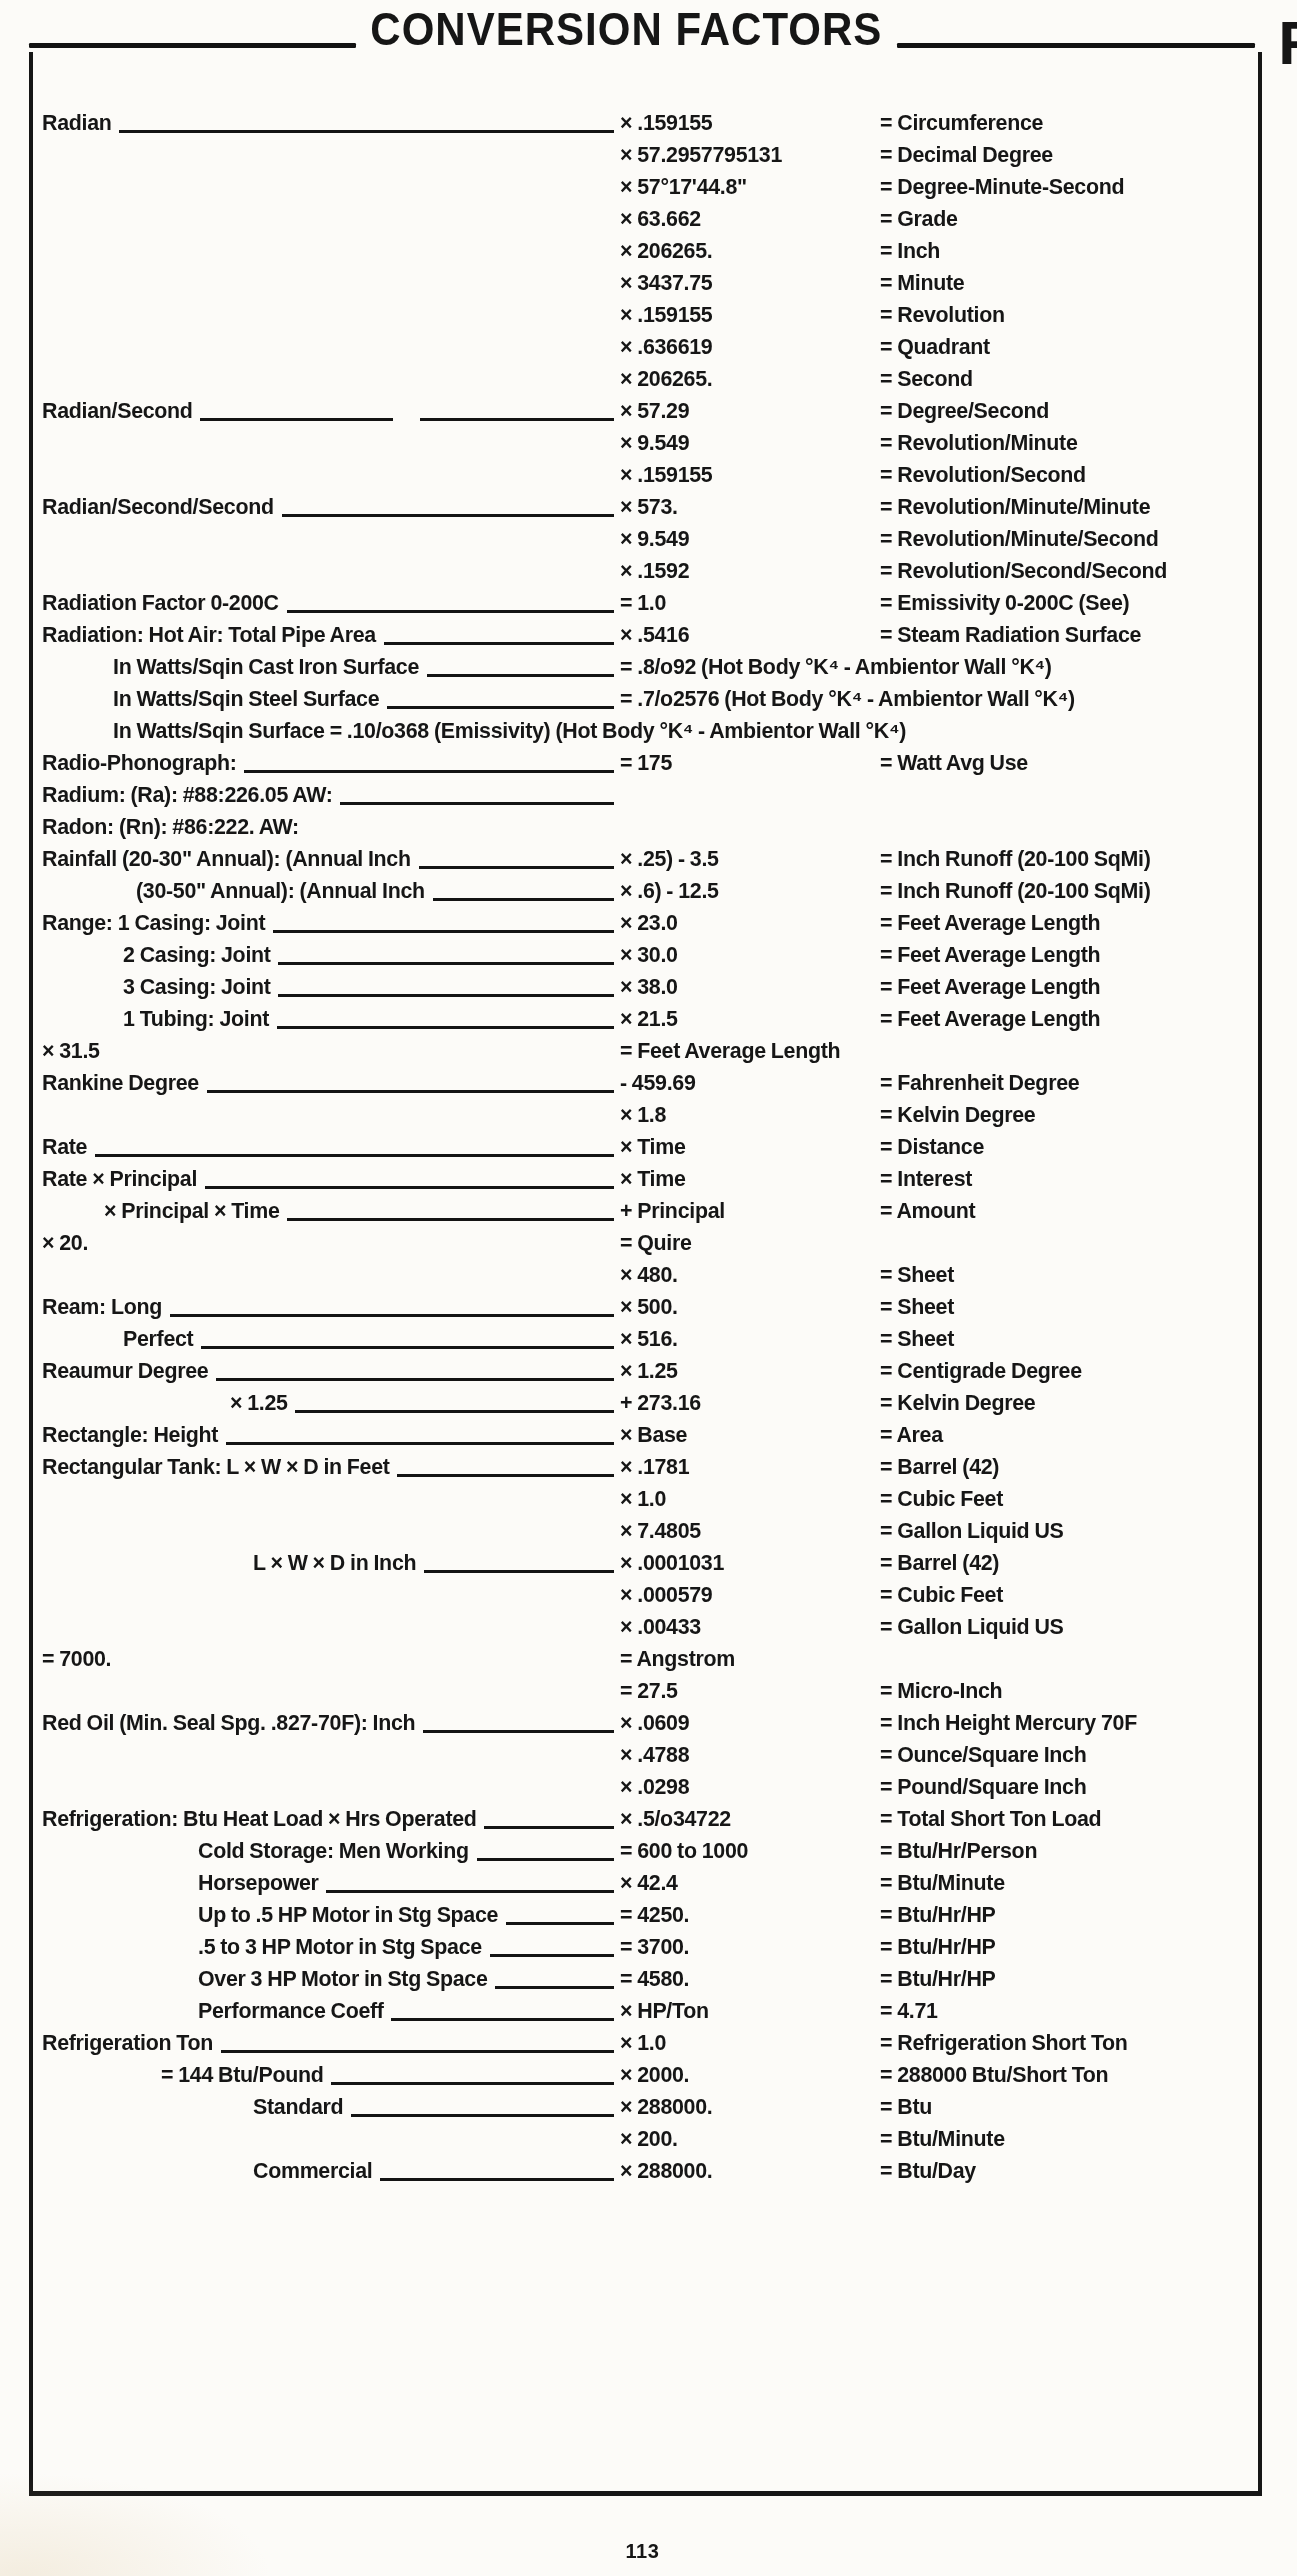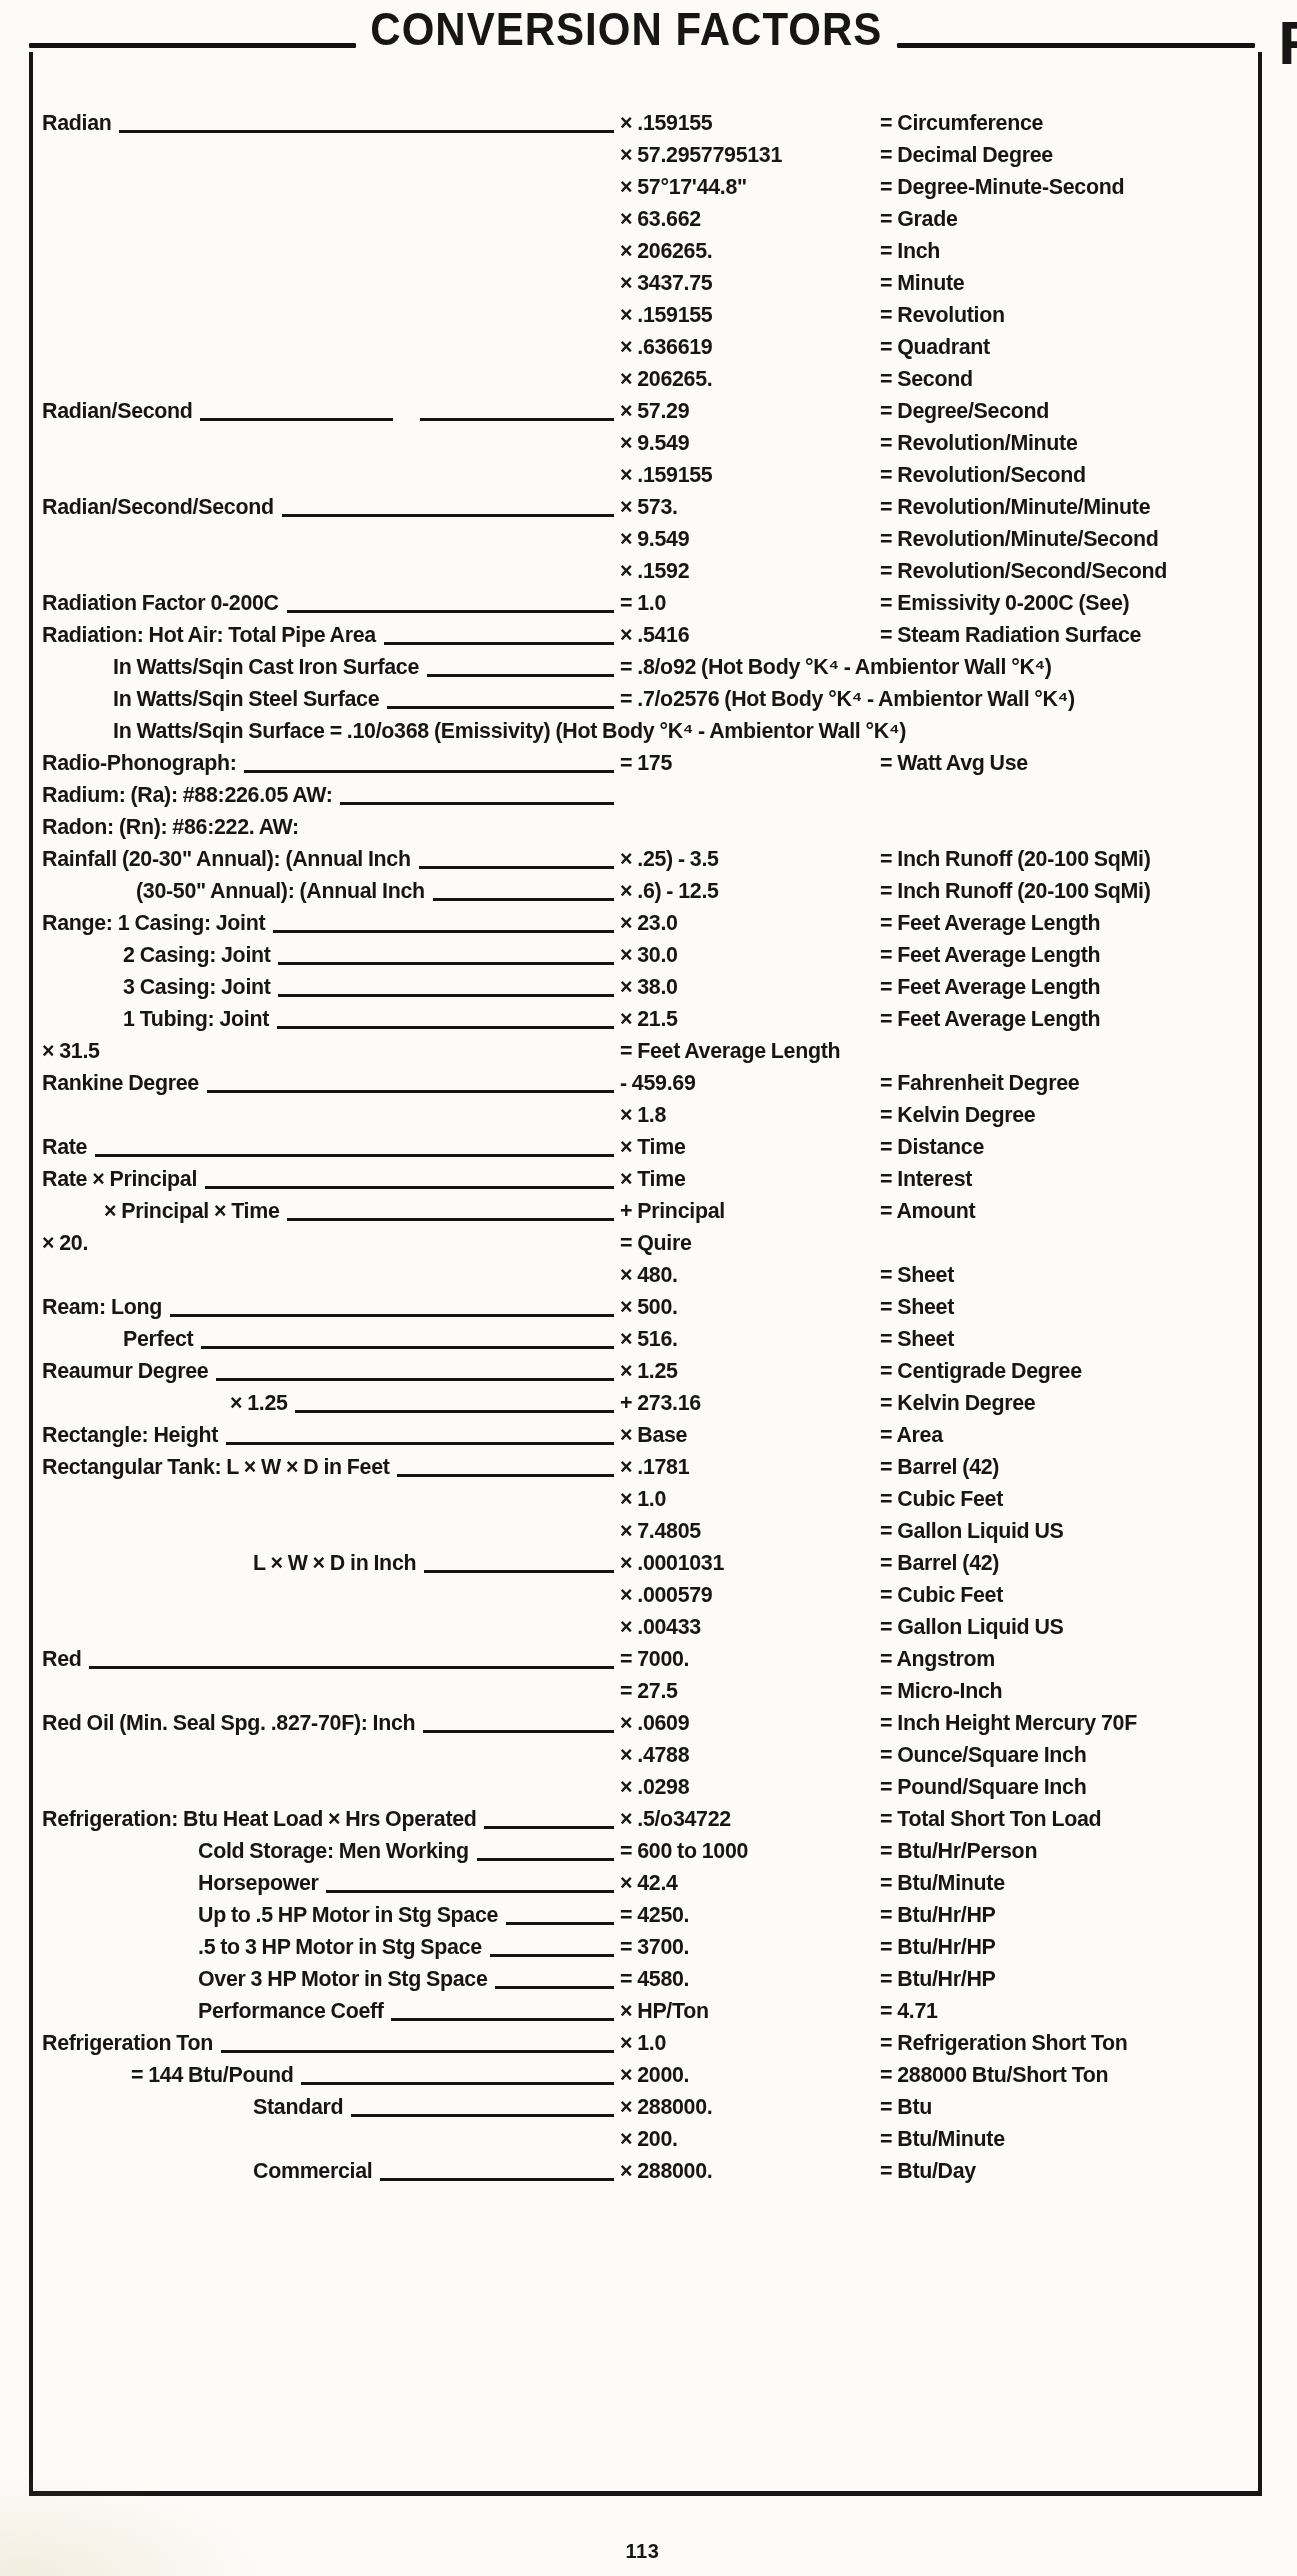--- a/index.html
+++ b/index.html
@@ -484,25 +484,20 @@
   </div>
       <div class="row line-none">
     <div class="cell-label">
       <span class="lbl"></span>
 
     </div>
     <div class="cell-factor">× .00433</div>
     <div class="cell-result">= Gallon Liquid US</div>
   </div>
       <div class="row line-fill">
-    <div class="cell-label">
-      <span class="lbl">Red</span>
-      <span class="fill"></span>
-
-    </div>
     <div class="cell-factor">= 7000.</div>
     <div class="cell-result">= Angstrom</div>
   </div>
       <div class="row line-none">
     <div class="cell-label">
       <span class="lbl"></span>
 
     </div>
     <div class="cell-factor">= 27.5</div>
     <div class="cell-result">= Micro-Inch</div>
@@ -599,21 +594,21 @@
     <div class="cell-label">
       <span class="lbl">Refrigeration Ton</span>
       <span class="fill"></span>
 
     </div>
     <div class="cell-factor">× 1.0</div>
     <div class="cell-result">= Refrigeration Short Ton</div>
   </div>
       <div class="row line-fill">
     <div class="cell-label">
-      <span class="lbl" style="margin-left: 89px;">= 144 Btu/Pound</span>
+      <span class="lbl" style="margin-left: 119px;">= 144 Btu/Pound</span>
       <span class="fill"></span>
 
     </div>
     <div class="cell-factor">× 2000.</div>
     <div class="cell-result">= 288000 Btu/Short Ton</div>
   </div>
       <div class="row line-fill">
     <div class="cell-label">
       <span class="lbl" style="margin-left: 211px;">Standard</span>
       <span class="fill"></span>

